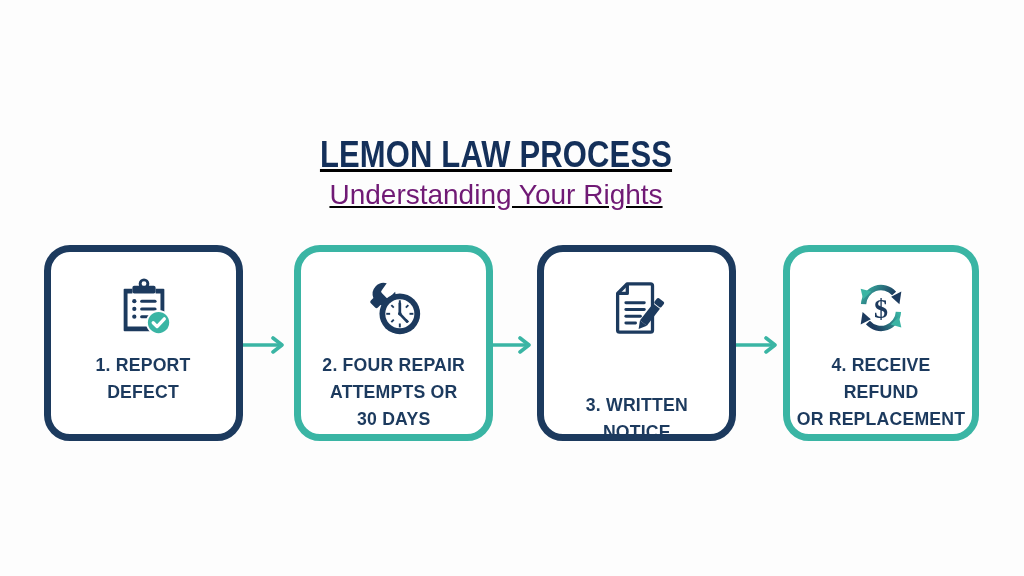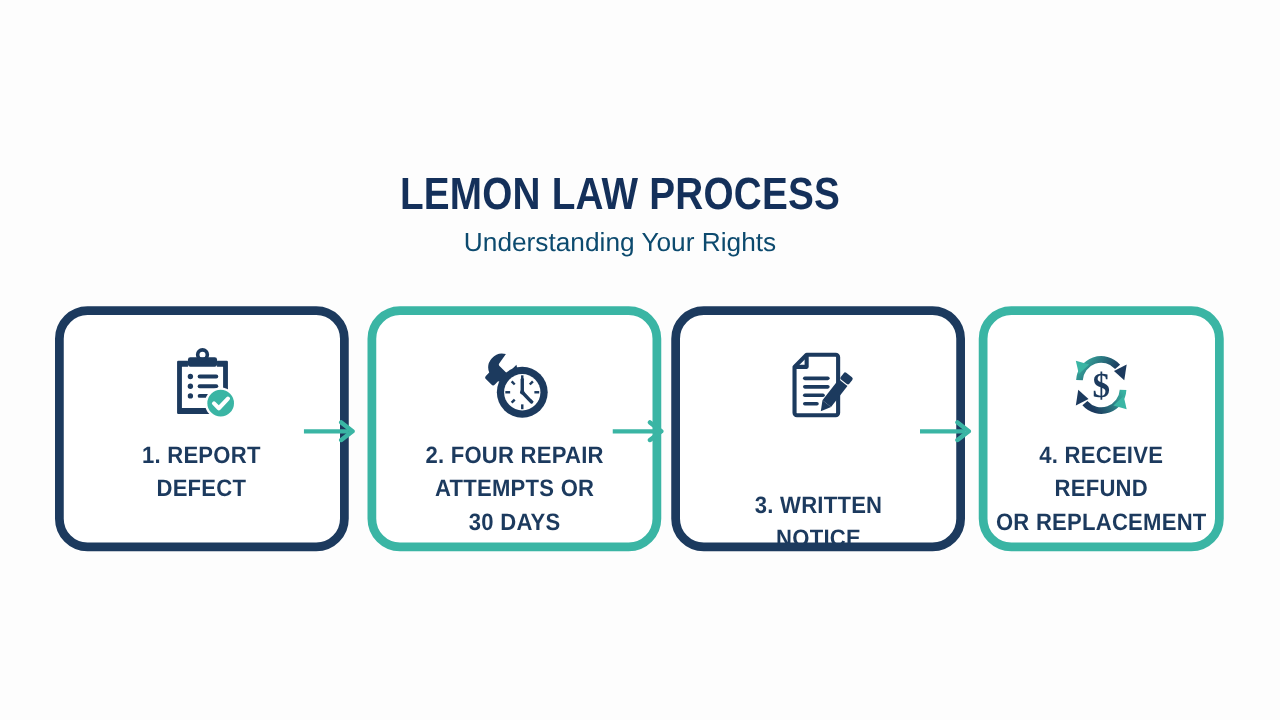--- a/index.html
+++ b/index.html
@@ -20,53 +20,54 @@
     inset: 0;
   }
 
   
   .header {
     position: absolute;
     top: 133px;
     left: 0;
     width: 992px;
     text-align: center;
+    text-decoration: underline;
   }
   .title {
     font-family: "Liberation Sans Narrow", "Liberation Sans", sans-serif;
     font-size: 36px;
     font-weight: bold;
     letter-spacing: 0.2px;
     color: #14305a;
     line-height: 44px;
     margin: 0;
     transform: scaleX(0.86);
   }
   .subtitle {
     font-family: "Liberation Sans", sans-serif;
-    font-size: 21px;
+    font-size: 28px;
     font-weight: 400;
-    color: #0c4a6e;
+    color: #701a75;
     line-height: 28px;
     margin: 4px 0 0 0;
   }
 
   
   .steps {
     position: absolute;
     top: 245px;
     left: 44px;
     width: 936px;
     height: 196px;
   }
 
   .card {
     position: absolute;
     top: 0;
-    width: 235px;
+    width: 199px;
     height: 196px;
     box-sizing: border-box;
     border: 7px solid #1c3a5e;
     border-radius: 26px;
     background: #ffffff;
     display: flex;
     flex-direction: column;
     align-items: center;
     justify-content: flex-start;
   }

